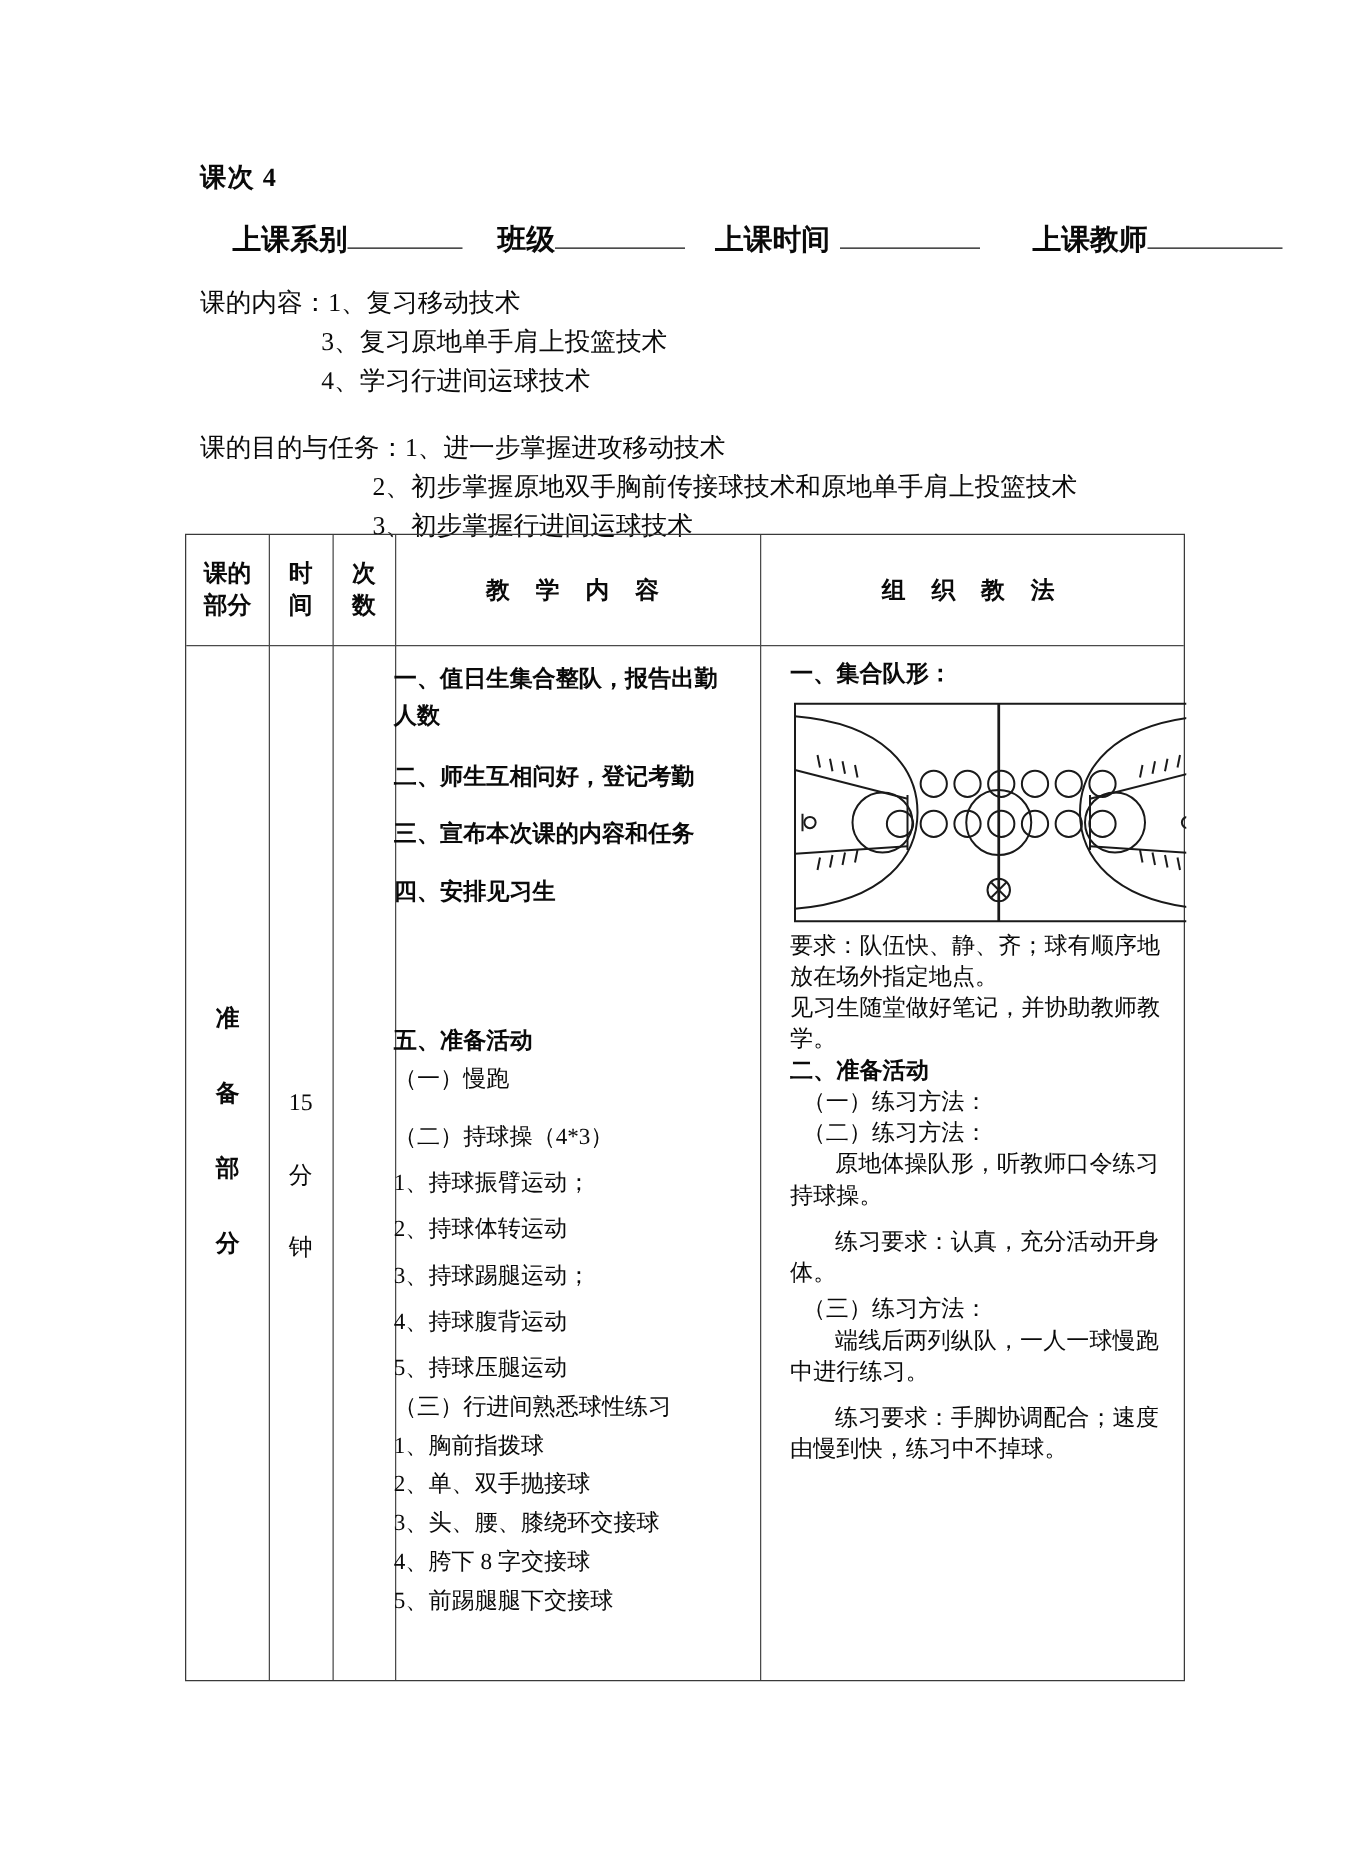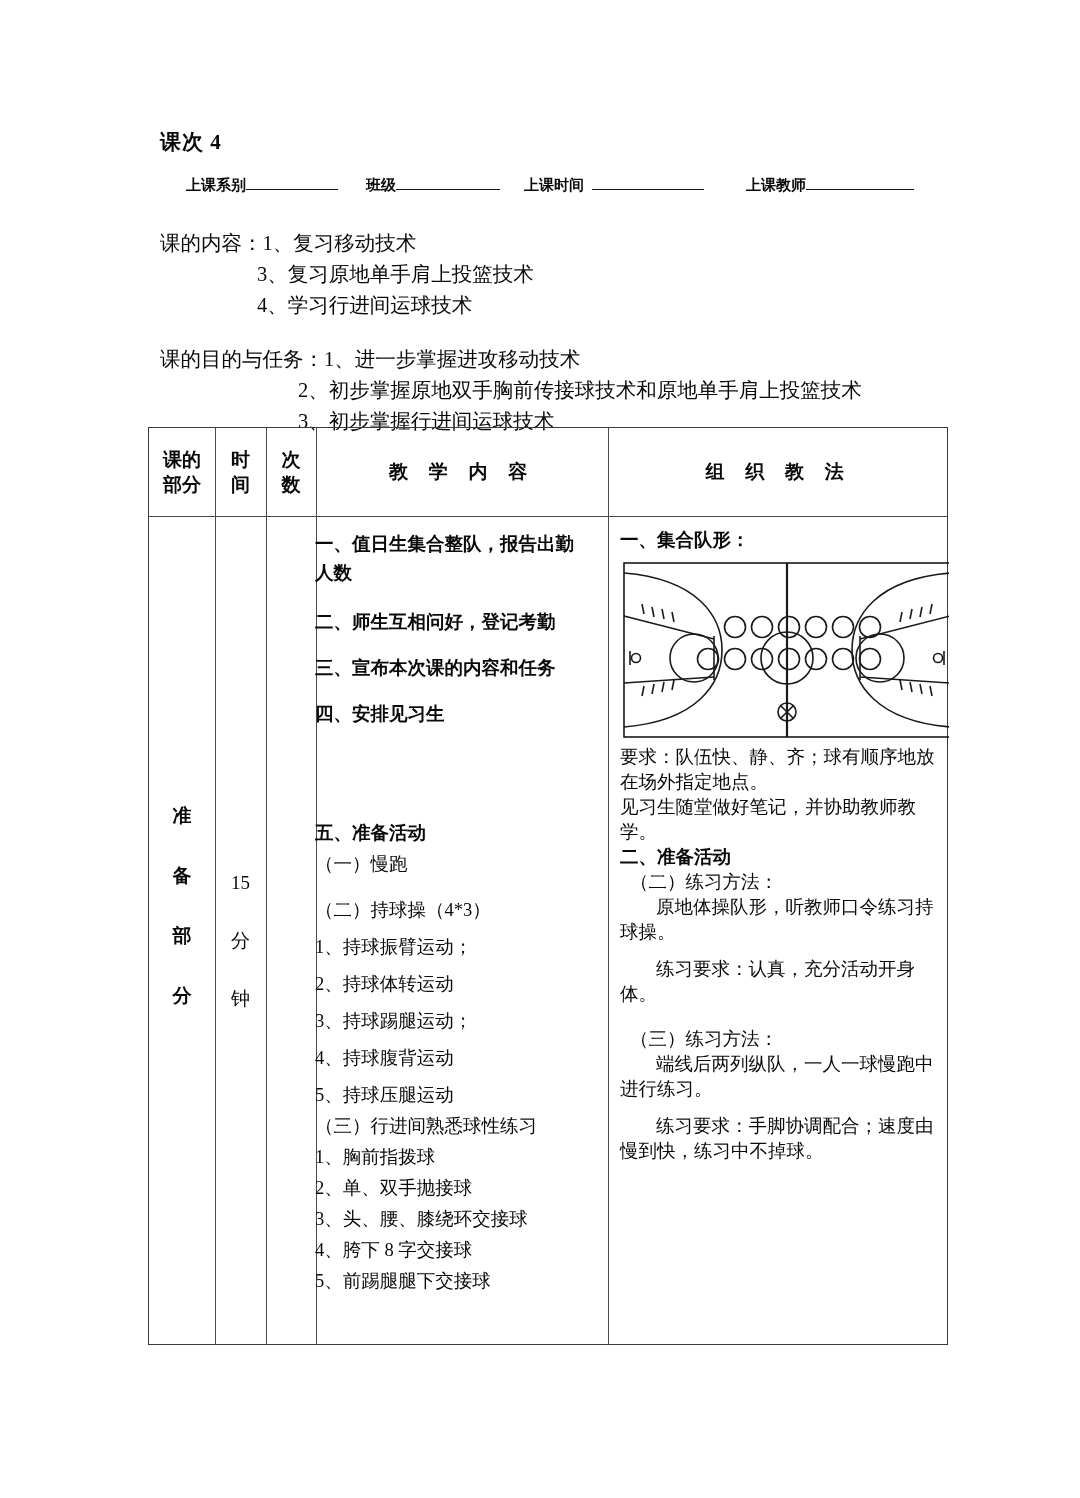--- a/index.html
+++ b/index.html
@@ -16,21 +16,21 @@
     left:0;top:0;width:1080px;height:1498px;
   }
 
   
   .lesson-no{
     position:absolute;left:160px;top:128px;
     font-size:21px;font-weight:bold;letter-spacing:1px;
   }
   .fieldline{
     position:absolute;left:186px;top:176px;
-    font-size:15px;font-weight:bold;
+    font-size:23px;font-weight:bold;
     white-space:nowrap;
   }
   .fieldline .lbl{font-weight:bold;}
   .blank{
     display:inline-block;
     border-bottom:1.6px solid #111;
     vertical-align:baseline;
   }
   .b1{width:92px;}
   .b2{width:104px;}
@@ -106,21 +106,21 @@
     font-size:18.5px;
   }
   .content-body .bold{font-weight:bold;}
   .ci{line-height:23px;white-space:nowrap;}
   .sp-lg{height:23px;}
   .sp-md{height:14px;}
   .sp-sm{height:8px;}
   .wrap2{white-space:normal;line-height:29px;}
 
   .method-body{
-    padding:12px 4px 0 12px;
+    padding:12px 4px 0 24px;
     font-size:18.5px;
   }
   .method-body .bold{font-weight:bold;}
   .mi{line-height:25px;}
   .mi.nw{white-space:nowrap;}
   .ind{text-indent:36px;}
 
   
   .court-wrap{margin:8px 0 6px 2px;}
   svg.court{display:block;}
@@ -307,24 +307,25 @@
               <circle cx="165" cy="151" r="9"></circle>
               <line x1="159" y1="145" x2="171" y2="157"></line>
               <line x1="171" y1="145" x2="159" y2="157"></line>
             </g>
           </svg>
         </div>
 
         <div class="mi">要求：队伍快、静、齐；球有顺序地放在场外指定地点。</div>
         <div class="mi">见习生随堂做好笔记，并协助教师教学。</div>
         <div class="mi bold nw">二、准备活动</div>
+        <div class="mi nw" style="text-indent:10px">（一）练习方法：</div>
         <div class="mi nw" style="text-indent:10px">（二）练习方法：</div>
         <div class="mi ind">原地体操队形，听教师口令练习持球操。</div>
         <div class="mi ind" style="margin-top:12px">练习要求：认真，充分活动开身体。</div>
-        <div class="mi nw" style="text-indent:10px;margin-top:20px">（三）练习方法：</div>
+        <div class="mi nw" style="text-indent:10px;margin-top:4px">（三）练习方法：</div>
         <div class="mi ind">端线后两列纵队，一人一球慢跑中进行练习。</div>
         <div class="mi ind" style="margin-top:12px">练习要求：手脚协调配合；速度由慢到快，练习中不掉球。</div>
 
       </div>
     </div>
 
   </div>
 </div>
 
 </body></html>

